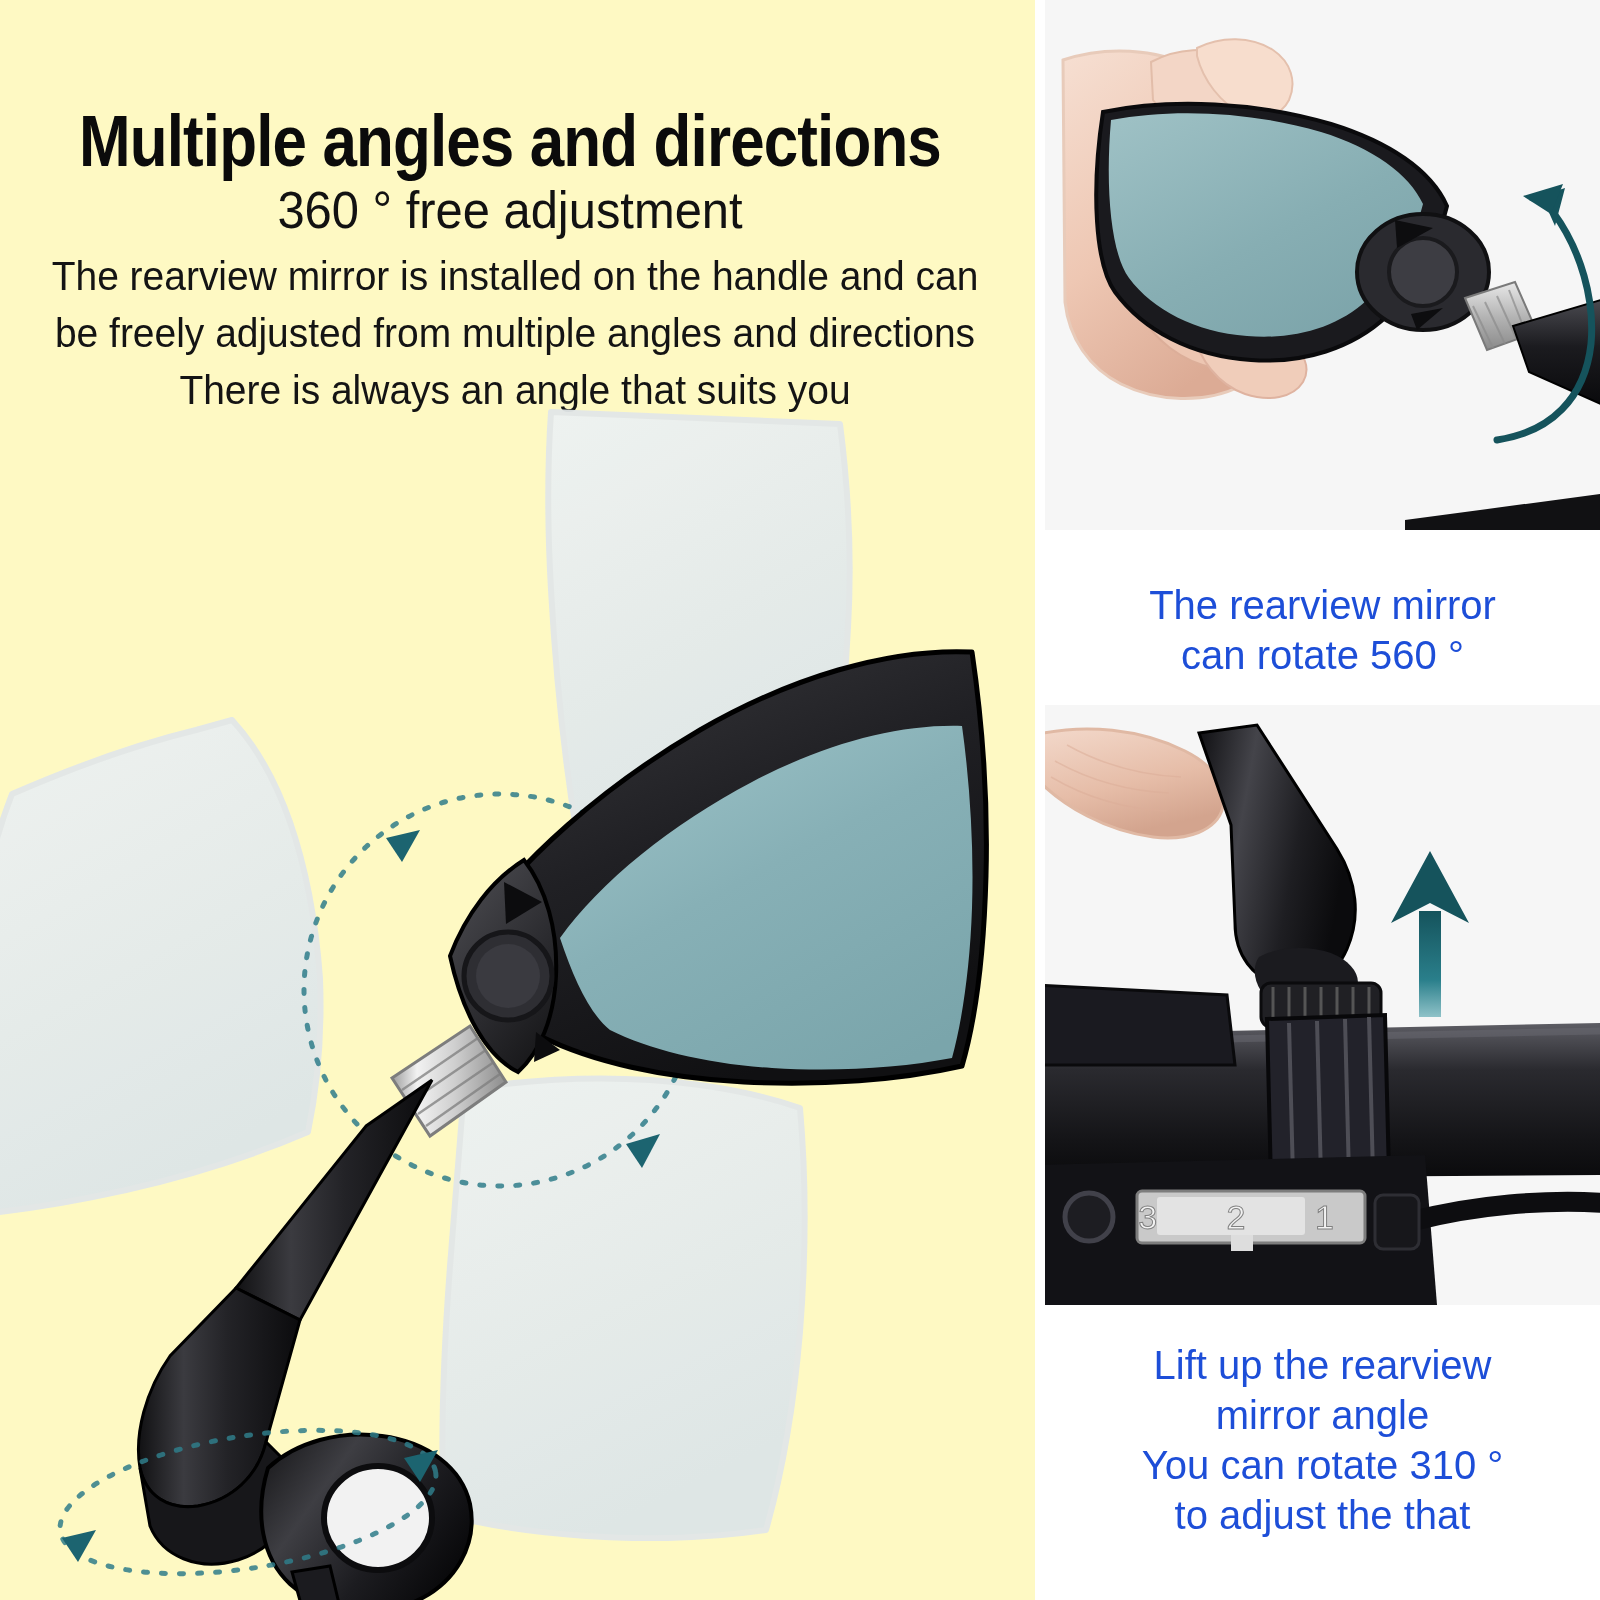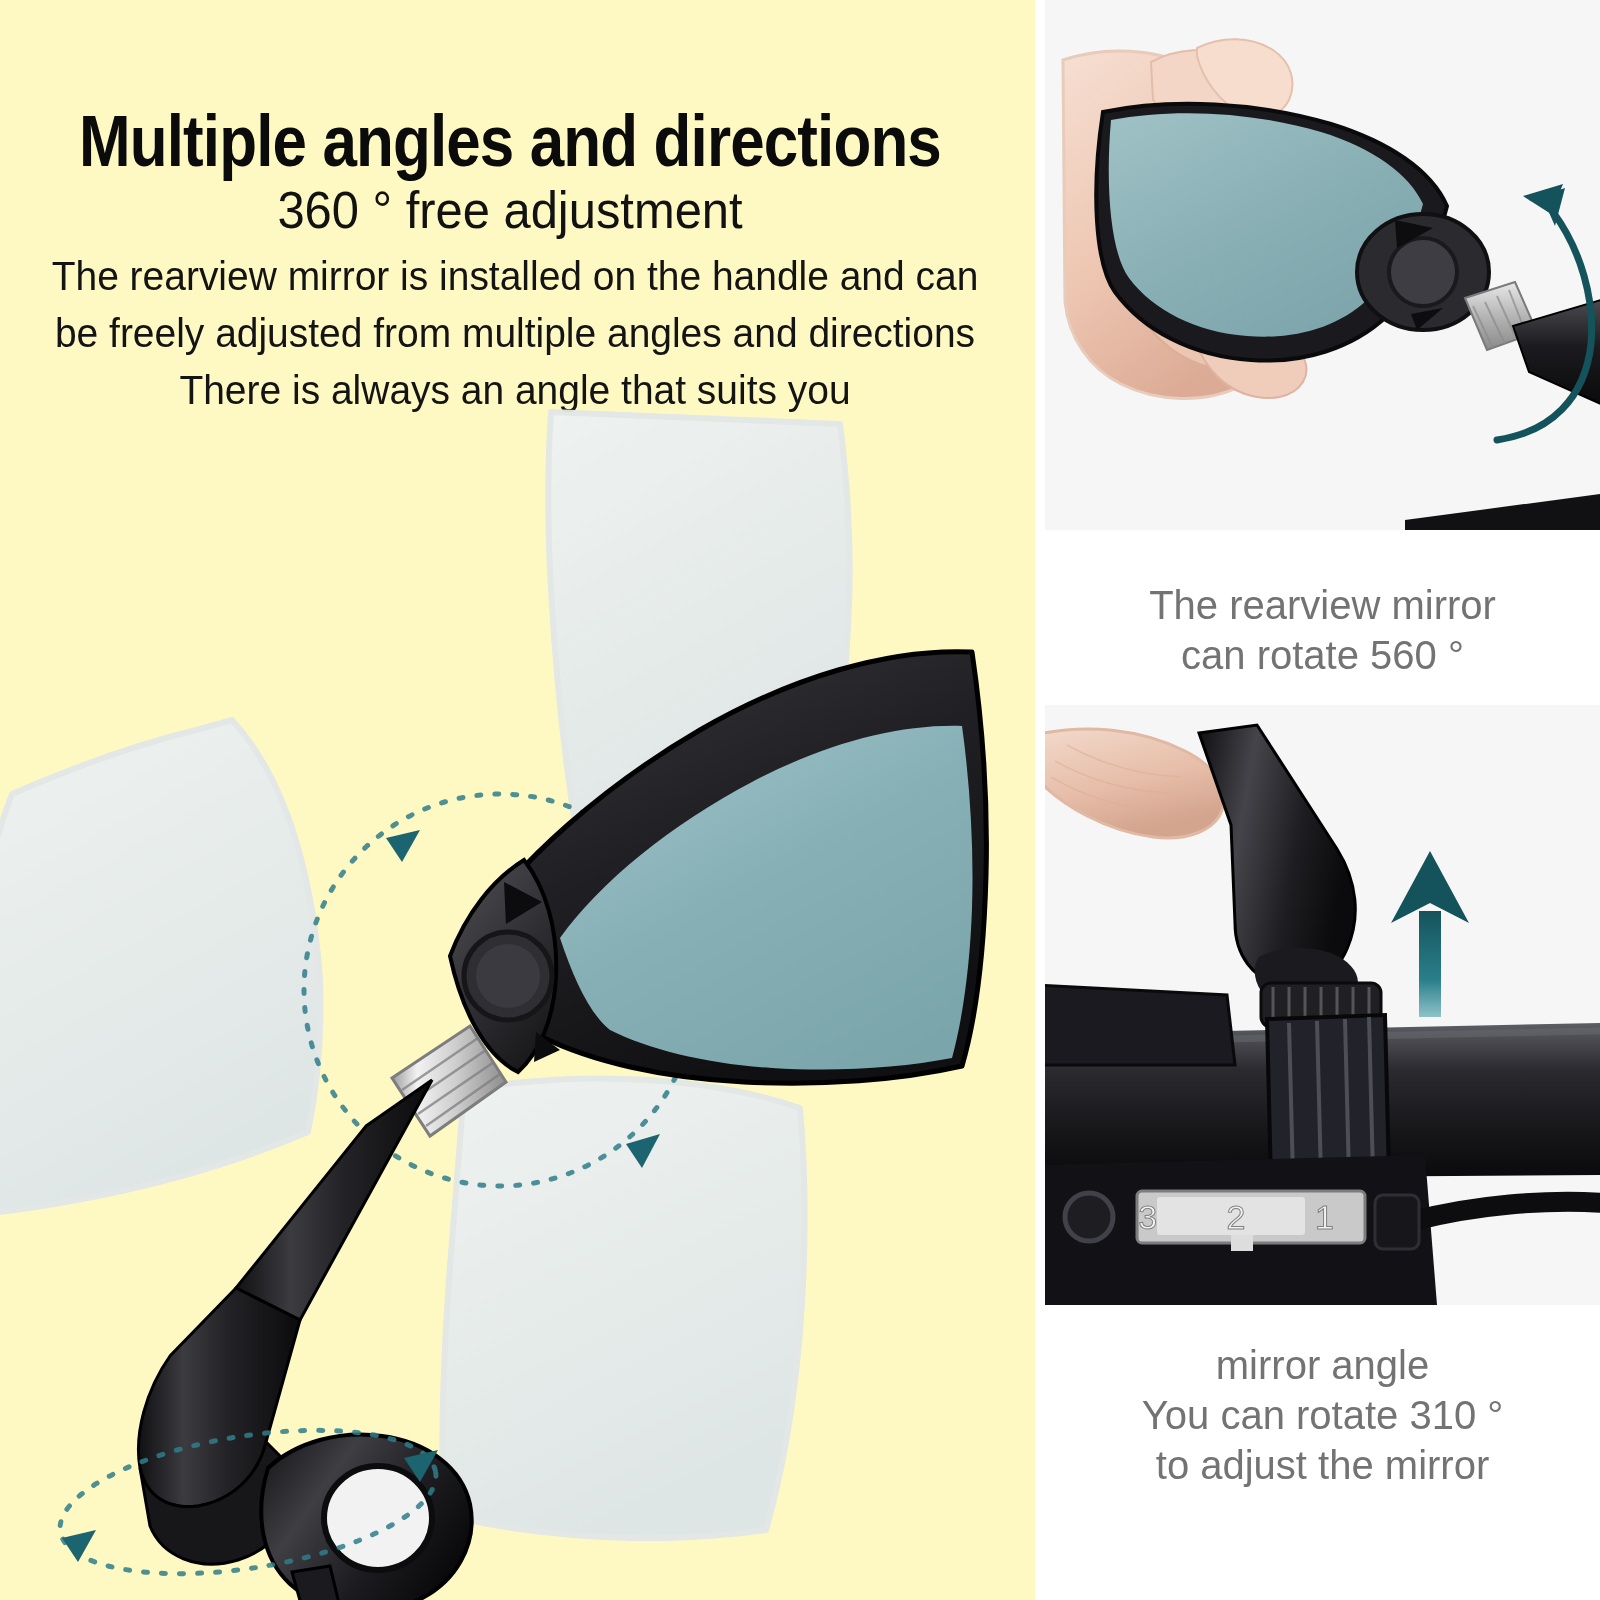--- a/index.html
+++ b/index.html
@@ -60,21 +60,21 @@
   }
   .photo-panel{
     position:absolute;left:10px;width:555px;
     background:#14b8a6;overflow:hidden;
   }
   #panel-top{top:0;height:530px;}
   #panel-bottom{top:705px;height:600px;}
 
   .cap{
     position:absolute;left:10px;width:555px;
-    text-align:center;color:#737373;
+    text-align:center;color:#1d4ed8;
     font-size:40px;line-height:50px;
   }
   #cap-top{top:580px;}
   #cap-bottom{top:1340px;}
   .cap .bl{display:block;white-space:nowrap;}
 </style>
 </head>
 <body>
 
 <div class="page">
@@ -382,19 +382,20 @@
         </g>
 
         <g>
           <rect x="374" y="206" width="22" height="106" fill="url(#upArrowG)"></rect>
           <path d="M385 146 L424 218 L385 198 L346 218 Z" fill="#15535c"></path>
         </g>
       </svg>
     </div>
 
     <div class="cap" id="cap-bottom">
+      <span class="bl">Lift up the rearview</span>
       <span class="bl">mirror angle</span>
       <span class="bl">You can rotate 310 °</span>
-      <span class="bl">to adjust the mirror</span>
+      <span class="bl">to adjust the that</span>
     </div>
 
   </div>
 </div>
 
 </body></html>

